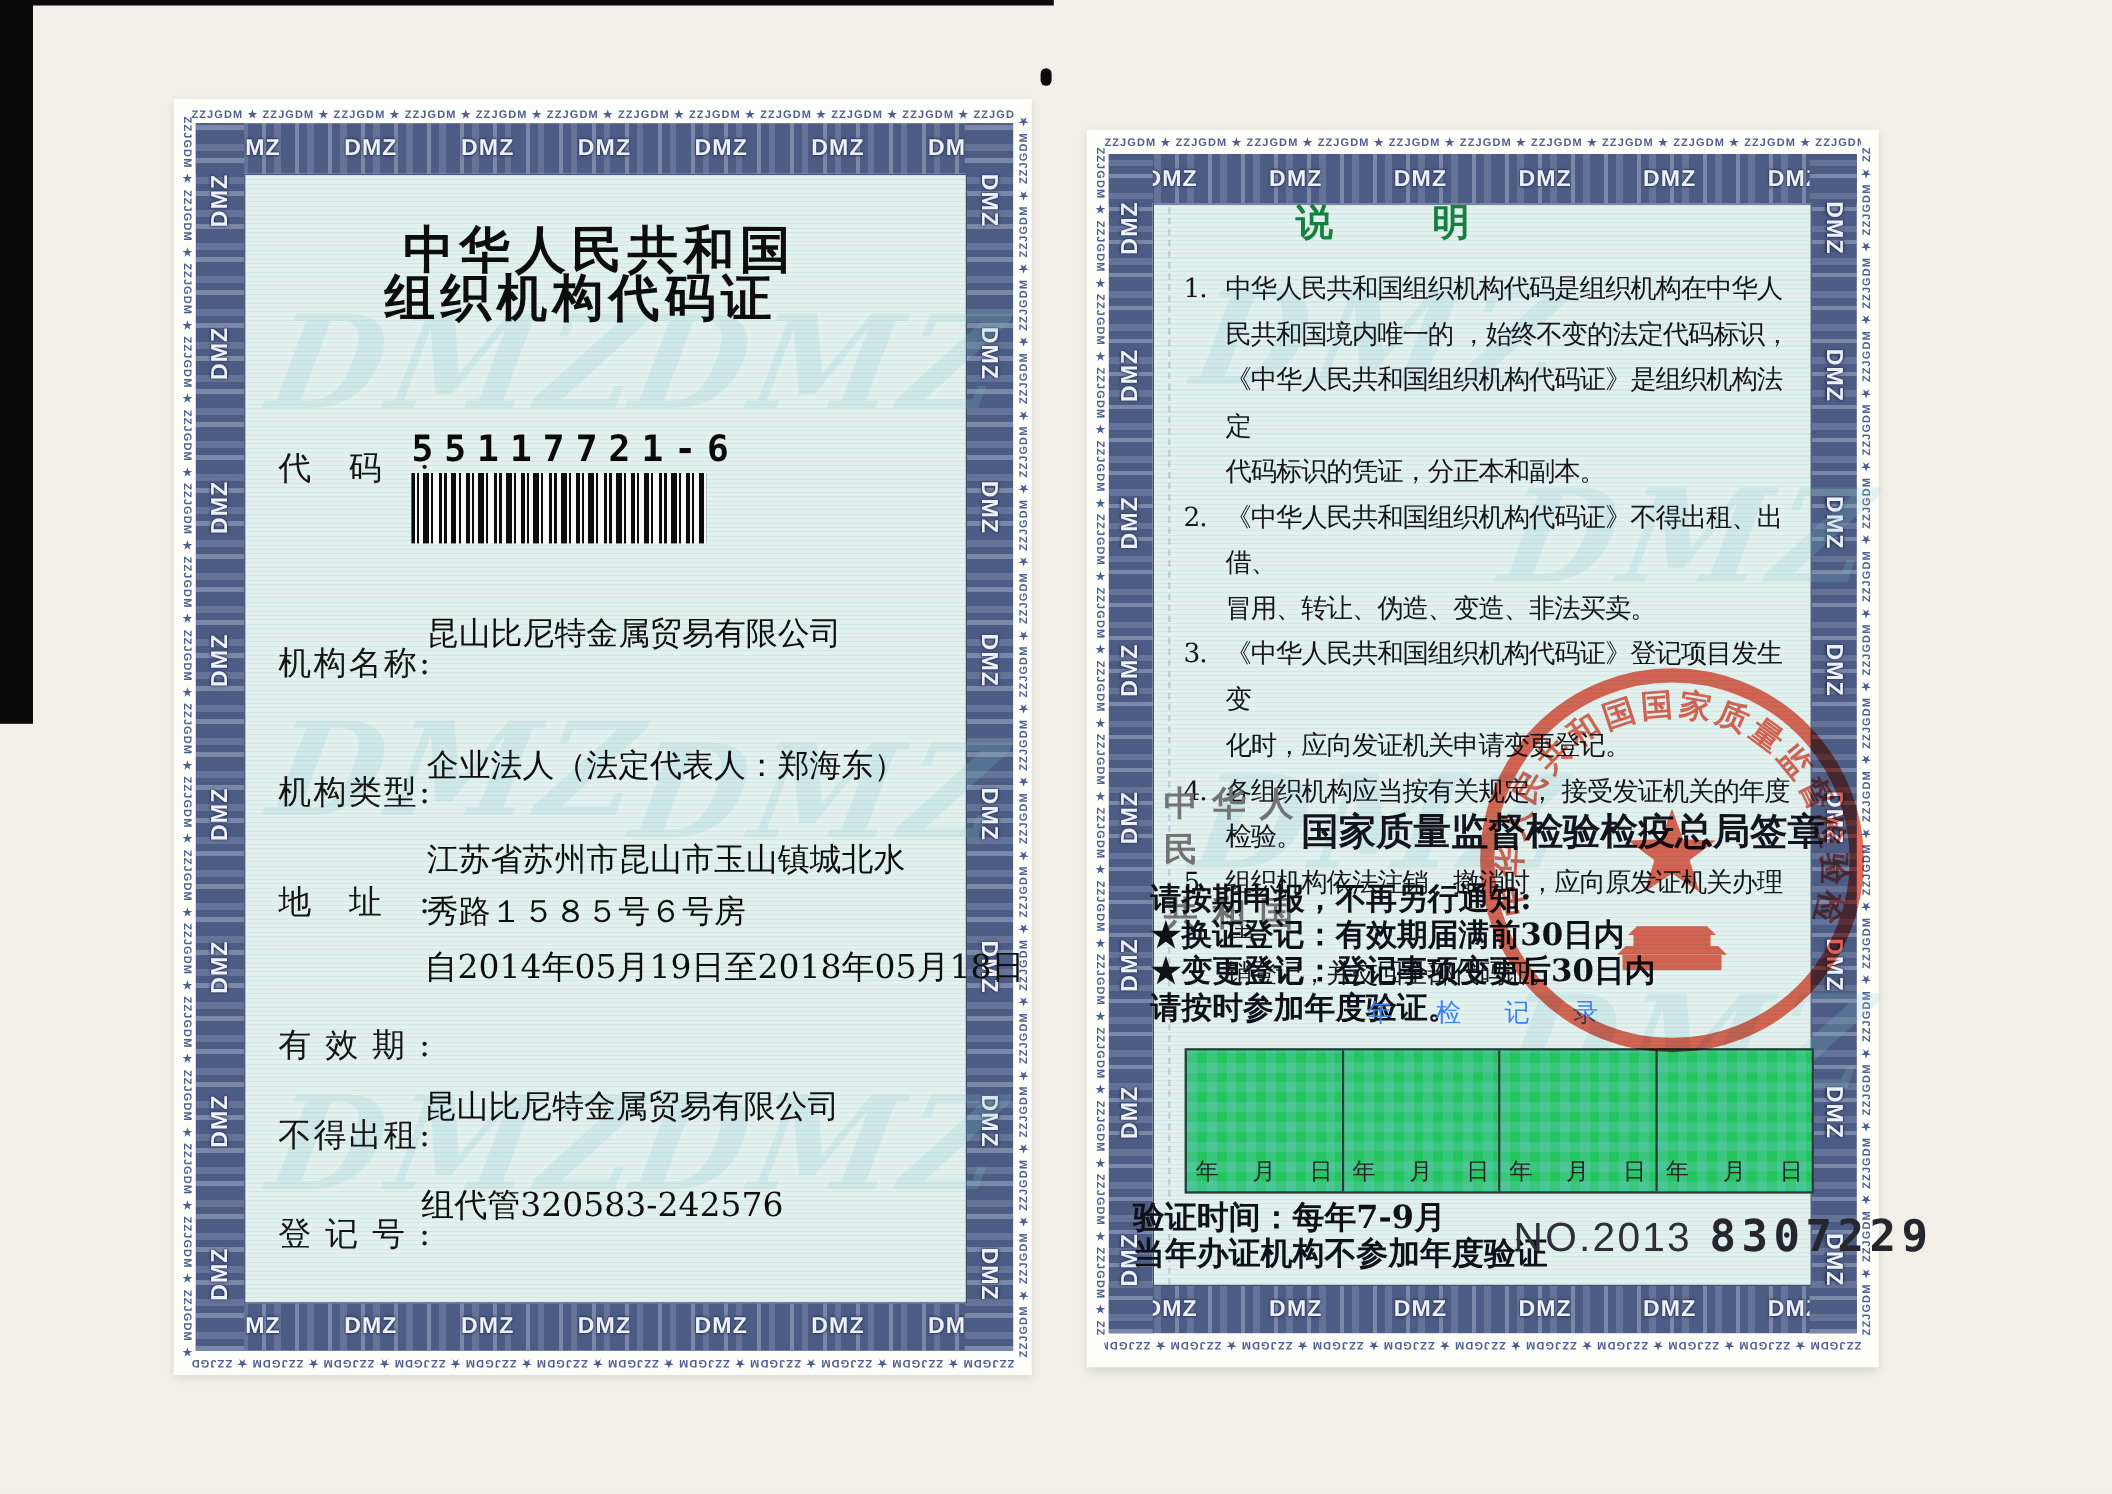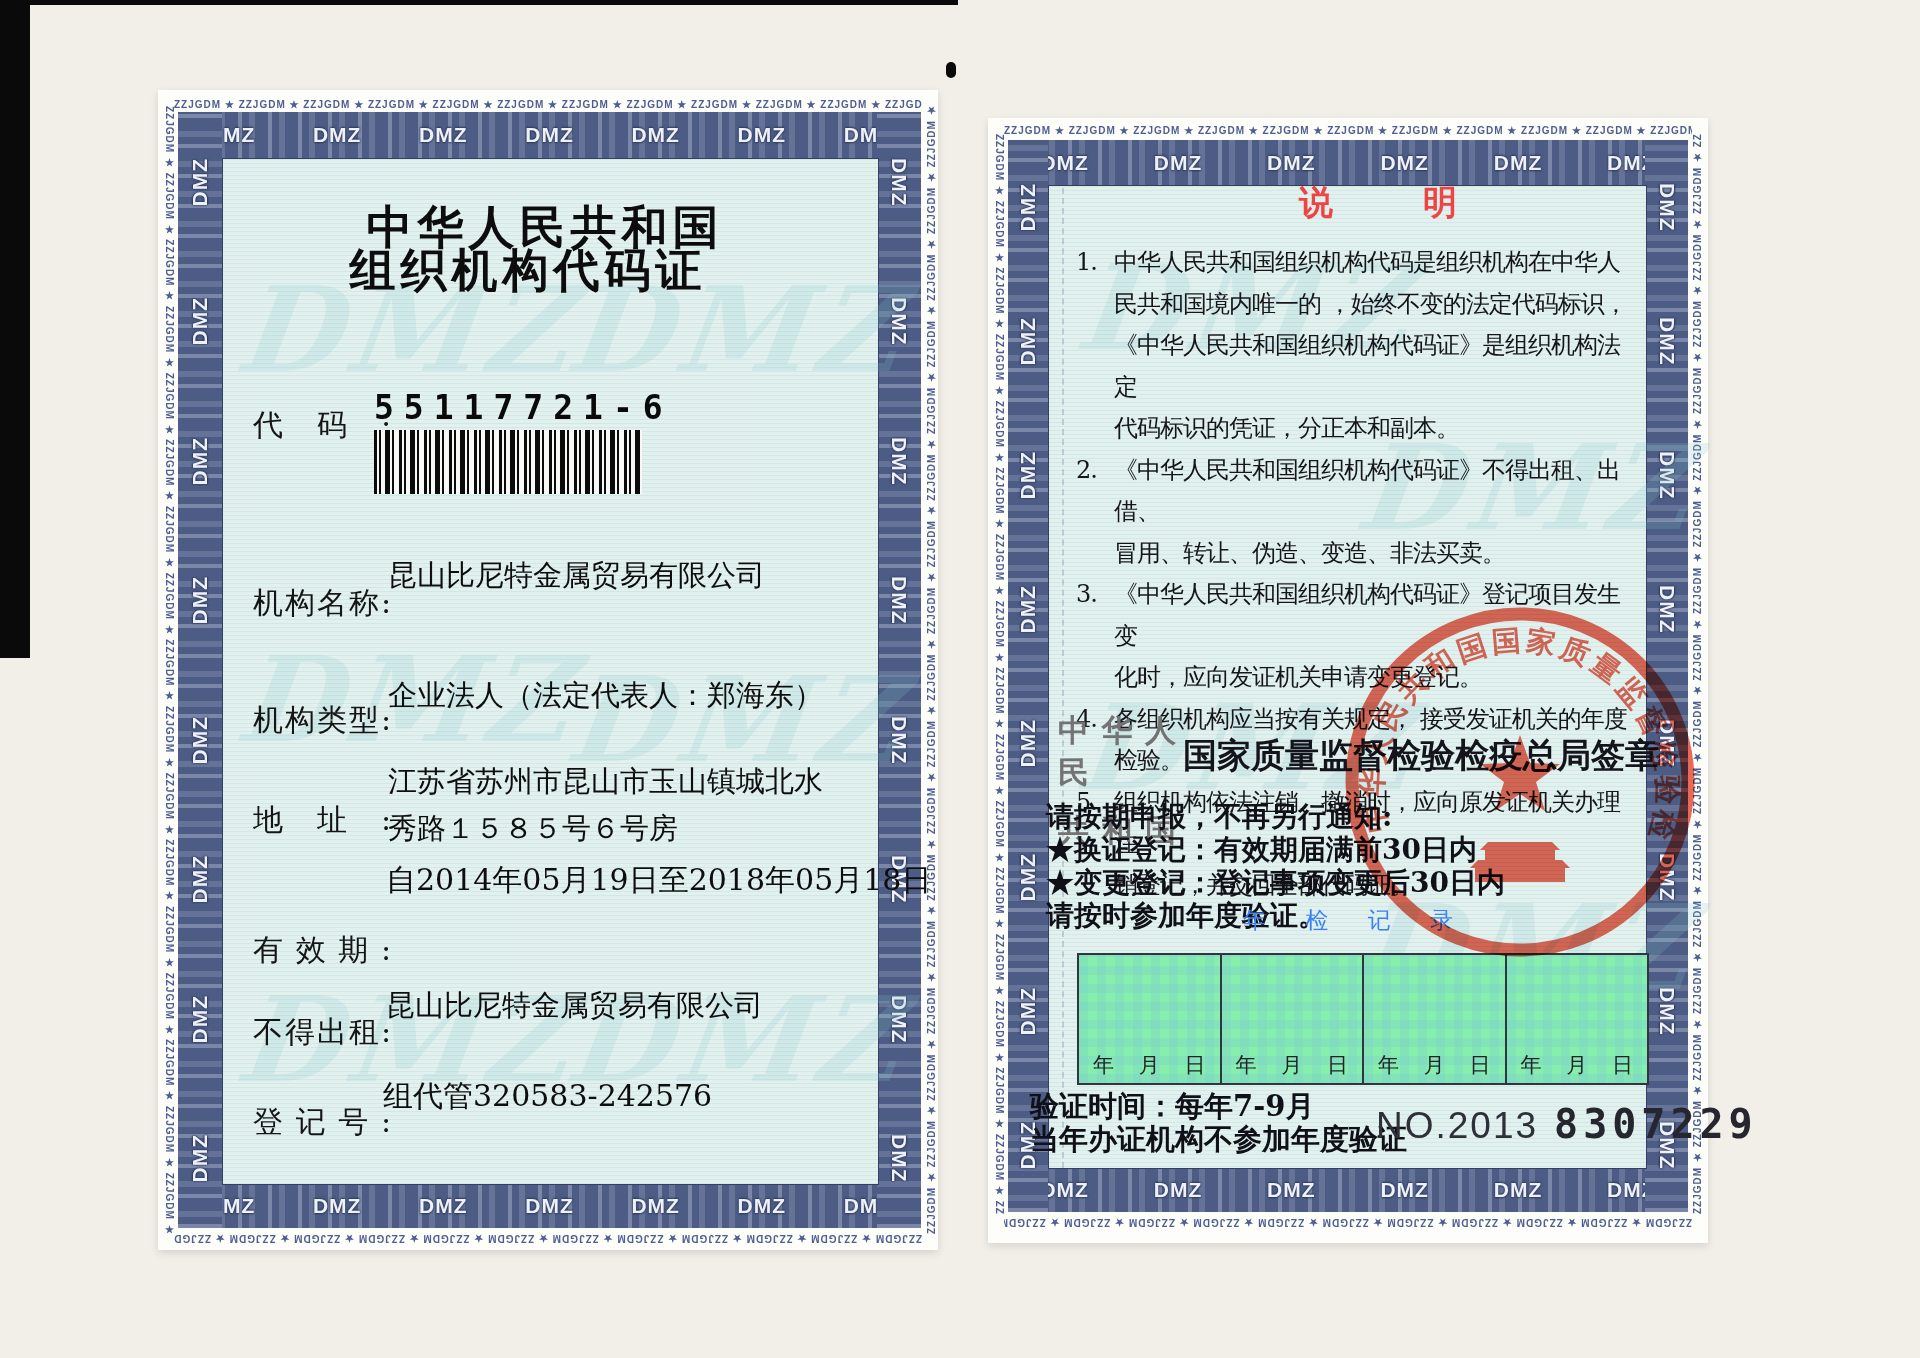--- a/index.html
+++ b/index.html
@@ -38,36 +38,36 @@
         font-weight:700;font-size:46px;color:#0d0d0d;letter-spacing:5px;}
   .f-label{position:absolute;width:138px;font-size:30px;color:#151515;
         text-align:justify;text-align-last:justify;}
   .f-value{position:absolute;font-size:29px;line-height:47px;color:#0e0e0e;white-space:pre-line;}
   .code-digits{position:absolute;left:216px;top:298px;font:700 33px "DejaVu Sans Mono",monospace;
         letter-spacing:10px;color:#0a0a0a;}
   .barcode{position:absolute;left:216px;top:340px;width:268px;height:64px;
         background:repeating-linear-gradient(90deg,#0b0b0b 0 3px,#f8f8f6 3px 5px,#0b0b0b 5px 7px,#f8f8f6 7px 11px,
         #0b0b0b 11px 16px,#f8f8f6 16px 18px,#0b0b0b 18px 20px,#f8f8f6 20px 25px);}
   
-  .notes-title{position:absolute;left:100px;top:62px;width:580px;text-align:center;
-        font-weight:700;font-size:34px;color:#ef4444;letter-spacing:90px;text-indent:90px;}
+  .notes-title{position:absolute;left:100px;top:62px;width:580px;
+        font-weight:700;font-size:34px;color:#15803d;letter-spacing:90px;text-indent:90px;}
   .instr{position:absolute;left:88px;top:124px;width:560px;}
   .instr .item{display:flex;font-size:24px;line-height:41.5px;color:#15151a;letter-spacing:-1px;}
   .instr .num{width:38px;flex:none;}
   .instr .txt{white-space:pre-line;}
   .country{position:absolute;left:70px;top:592px;width:118px;font-weight:700;font-size:31px;color:#737373;}
   .country div{text-align:justify;text-align-last:justify;}
   .country .l2{margin-top:16px;}
   .seal-caption{position:absolute;left:195px;top:615px;font-weight:700;font-size:34px;color:#14141c;z-index:2;}
   .notices{position:absolute;left:58px;top:682px;font-weight:700;font-size:28px;line-height:33px;
         white-space:pre-line;color:#101018;z-index:2;}
   .annual-title{position:absolute;left:255px;top:787px;width:210px;font-size:23px;color:#3b82f6;
         text-align:justify;text-align-last:justify;z-index:2;}
   .annual-table{position:absolute;left:89px;top:835px;width:568px;height:128px;display:flex;
-        border:2px solid #30353f;z-index:1;background:#86efac;}
+        border:2px solid #30353f;z-index:1;background:#22c55e;font-family:Liberation Mono, monospace;}
   .annual-table .cell{flex:1;border-right:2px solid #30353f;display:flex;align-items:flex-end;justify-content:center;
         padding-bottom:4px;
         background-image:repeating-linear-gradient(0deg,rgba(120,200,210,.28) 0 9px,rgba(0,0,0,0) 9px 18px),
                          repeating-linear-gradient(90deg,rgba(120,200,210,.28) 0 9px,rgba(0,0,0,0) 9px 18px);}
   .annual-table .cell:last-child{border-right:none;}
   .ymd{font-size:21px;color:#222;word-spacing:18px;}
   .verify{position:absolute;left:42px;top:972px;font-weight:700;font-size:29px;line-height:33px;
         white-space:pre-line;color:#101018;z-index:2;}
   .serial{position:absolute;left:388px;top:983px;display:flex;align-items:baseline;gap:16px;color:#2e2f38;z-index:2;}
   .serial .pre{font:400 37px "Liberation Sans",sans-serif;letter-spacing:2px;}

